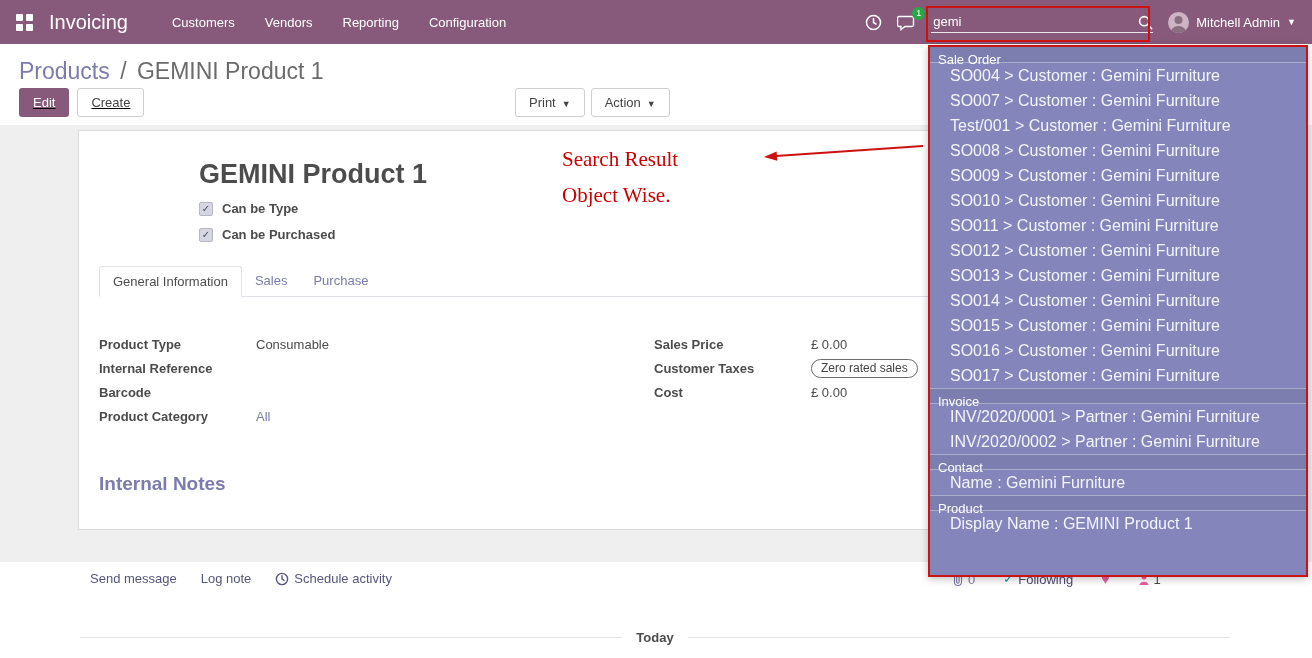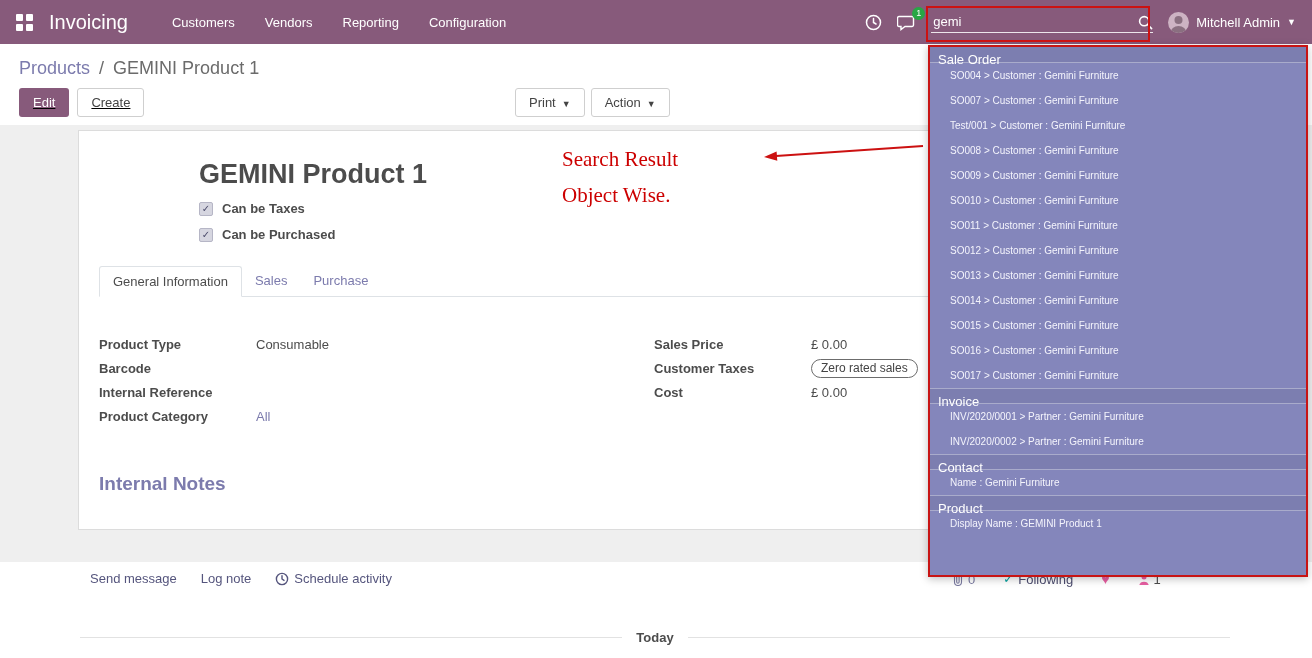--- a/index.html
+++ b/index.html
@@ -23,21 +23,21 @@
   .search-input { flex:1; background:transparent; border:none; outline:none; color:#fff; font-size:13px;
                   font-family:"Liberation Sans", sans-serif; padding:2px 4px 1px 2px; }
   .search-icon { cursor:pointer; display:inline-flex; }
   .user-menu { display:flex; align-items:center; gap:7px; cursor:pointer; }
   .avatar { width:21px; height:21px; border-radius:50%; background:#cdb3c3; overflow:hidden; display:inline-flex; align-items:flex-end; justify-content:center; }
   .user-name { font-size:13px; }
   .caret { font-size:9px; }
 
   
   .control { position:absolute; top:44px; left:0; width:100%; height:81px; background:#fff; z-index:2; }
-  .breadcrumb { padding:14px 4px 0 19px; font-size:18px; }
+  .breadcrumb { padding:14px 4px 0 19px; font-size:23px; }
   .bc-parent { color:#7C7BAD; cursor:pointer; }
   .bc-sep { color:#6b6b6b; margin:0 4px; }
   .bc-current { color:#6b6b6b; }
   .btn-row { position:absolute; top:44px; left:19px; display:flex; gap:8px;text-decoration:underline; }
   .center-btns { position:absolute; top:44px; left:515px; display:flex; gap:6px; }
   .btn { font-size:13px; height:29px; padding:0 13px; border-radius:3px; cursor:pointer;
          font-family:"Liberation Sans", sans-serif; border:1px solid transparent; }
   .btn.primary { background:#875A7B; color:#fff; }
   .btn.secondary { background:#fff; border-color:#cfcfcf; color:#444; }
   .caret2 { font-size:9px; margin-left:6px; color:#444; }
@@ -83,21 +83,21 @@
   .today-label { font-size:13px; font-weight:bold; color:#4c4c4c; }
 
   
   .dropdown { position:absolute; top:45px; left:928px; width:380px; height:532px; background:#8486BB;
               border:2px solid #C81414; z-index:50; overflow:hidden;
               box-shadow:0 2px 8px rgba(0,0,0,0.25); }
   .dd-header { height:16px; line-height:25px; padding-left:8px; font-size:13px; color:#ffffff;
                background:rgba(0,0,0,0.06);
                border-top:1px solid rgba(255,255,255,0.35); border-bottom:1px solid rgba(255,255,255,0.35); }
   .dd-header:first-child { border-top:none; }
-  .dd-item { height:25px; line-height:25px; padding-left:20px; font-size:10px; color:#f4f4fc;
+  .dd-item { height:25px; line-height:25px; padding-left:20px; font-size:16px; color:#f4f4fc;
              cursor:pointer; white-space:nowrap; overflow:hidden; }
 
   
   .red-rect-search { position:absolute; top:6px; left:926px; width:224px; height:36px;
                      border:2px solid #CC1111; z-index:60; pointer-events:none; }
   .annot { position:absolute; font-family:"Liberation Serif", serif; font-size:21px; color:#CC0000; z-index:20; }
   .annot.l1 { top:147px; left:562px; }
   .annot.l2 { top:183px; left:562px;text-align:right; }
   .annot-arrow { position:absolute; top:138px; left:760px; z-index:20; pointer-events:none; }
 
@@ -174,21 +174,21 @@
   </section>
 
   <section class="sheet-bg">
     <div class="sheet">
       <div class="title-block">
         <h1 class="prod-title">GEMINI Product 1</h1>
         <div class="cb-row">
           <span class="cb">
               <span class="tick">✓</span>
             </span>
-          <span class="cb-label">Can be Taxes</span>
+          <span class="cb-label">Can be Type</span>
         </div>
         <div class="cb-row">
           <span class="cb">
               <span class="tick">✓</span>
             </span>
           <span class="cb-label">Can be Purchased</span>
         </div>
       </div>
 
       <div class="tabs">
@@ -197,25 +197,25 @@
         <span class="tab">Purchase</span>
       </div>
 
       <div class="fields">
         <div class="fcol left">
           <div class="frow">
             <span class="flabel">Product Type</span>
             <span class="fvalue">Consumable</span>
           </div>
           <div class="frow">
+            <span class="flabel">Internal Reference</span>
+            <span class="fvalue"></span>
+          </div>
+          <div class="frow">
             <span class="flabel">Barcode</span>
-            <span class="fvalue"></span>
-          </div>
-          <div class="frow">
-            <span class="flabel">Internal Reference</span>
             <span class="fvalue"></span>
           </div>
           <div class="frow">
             <span class="flabel">Product Category</span>
             <span class="fvalue link">All</span>
           </div>
         </div>
         <div class="fcol right">
           <div class="frow">
             <span class="flabel">Sales Price</span>

